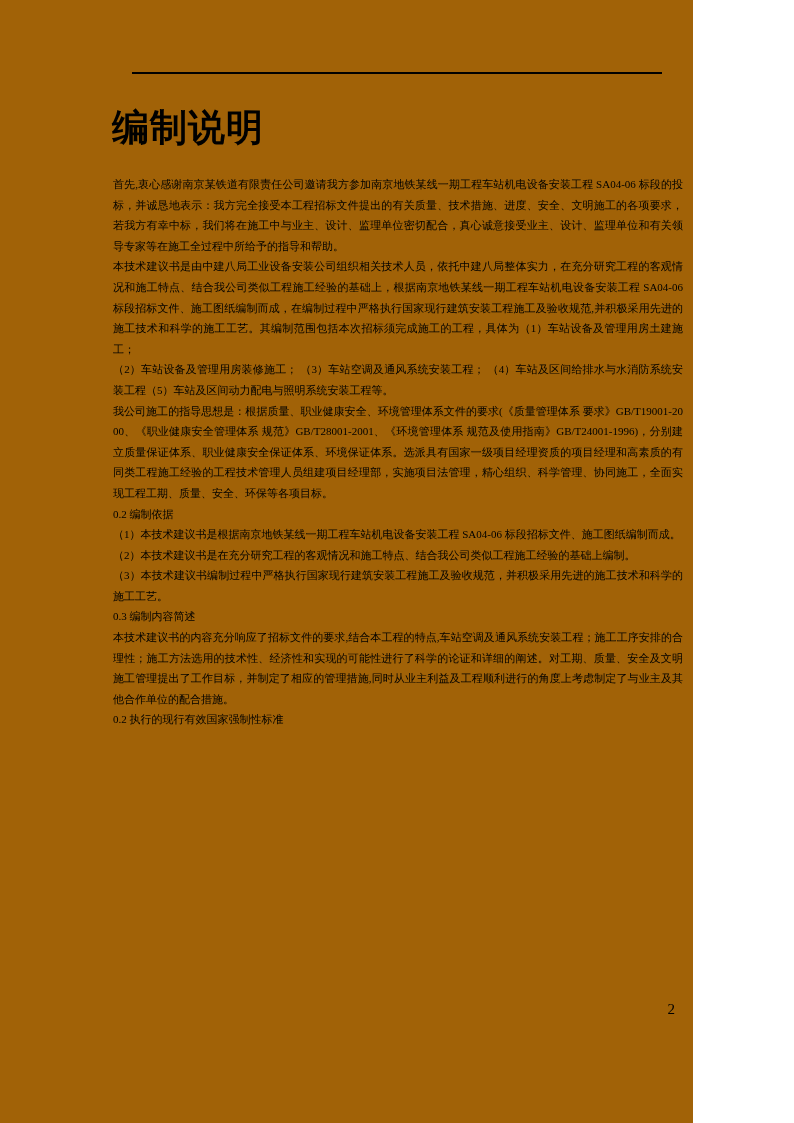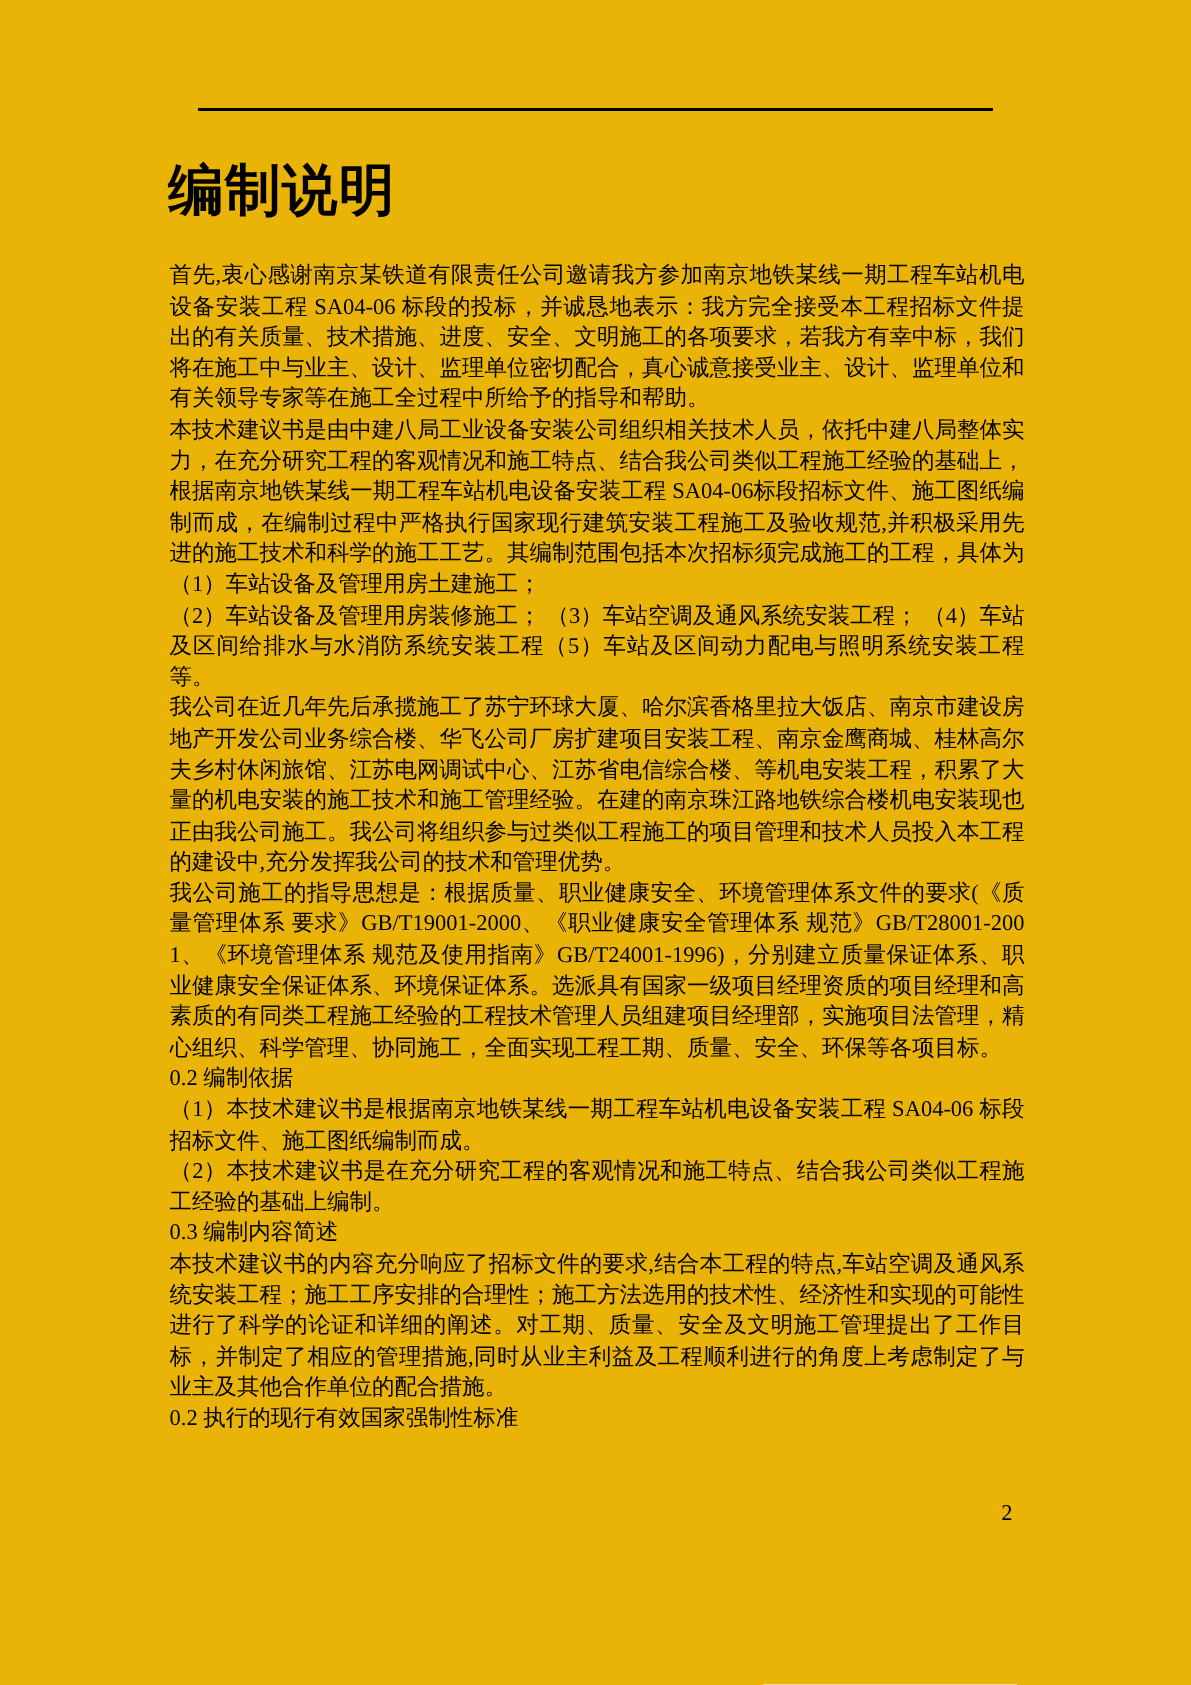--- a/index.html
+++ b/index.html
@@ -11,23 +11,23 @@
     width: 794px;
     height: 1123px;
     position: relative;
     font-family: "Liberation Serif", "DejaVu Serif", serif;
     color: #000000;
   }
   .page {
     position: absolute;
     left: 0;
     top: 0;
-    width: 794px;
+    width: 693px;
     height: 1123px;
-    background: #eab308;
+    background: #a16207;
     overflow: hidden;
   }
   .header-rule {
     position: absolute;
     top: 72px;
     left: 132px;
     width: 530px;
     height: 2px;
     background: #000000;
   }
@@ -48,21 +48,21 @@
     position: absolute;
     top: 174px;
     left: 113px;
     width: 570px;
     height: 830px;
     overflow: hidden;
   }
   .para {
     margin: 0;
     padding: 0;
-    font-size: 15px;
+    font-size: 11px;
     line-height: 20.6px;
     text-align: justify;
     text-justify: inter-ideograph;
     word-break: break-all;
     color: #000000;
   }
   .page-number {
     position: absolute;
     top: 999px;
     left: 113px;
@@ -79,25 +79,25 @@
 <div class="page">
 
   <div class="header-rule"></div>
 
   <h1 class="doc-title">编制说明</h1>
 
   <div class="content">
     <p class="para">首先,衷心感谢南京某铁道有限责任公司邀请我方参加南京地铁某线一期工程车站机电设备安装工程 SA04-06 标段的投标，并诚恳地表示：我方完全接受本工程招标文件提出的有关质量、技术措施、进度、安全、文明施工的各项要求，若我方有幸中标，我们将在施工中与业主、设计、监理单位密切配合，真心诚意接受业主、设计、监理单位和有关领导专家等在施工全过程中所给予的指导和帮助。</p>
     <p class="para">本技术建议书是由中建八局工业设备安装公司组织相关技术人员，依托中建八局整体实力，在充分研究工程的客观情况和施工特点、结合我公司类似工程施工经验的基础上，根据南京地铁某线一期工程车站机电设备安装工程 SA04-06标段招标文件、施工图纸编制而成，在编制过程中严格执行国家现行建筑安装工程施工及验收规范,并积极采用先进的施工技术和科学的施工工艺。其编制范围包括本次招标须完成施工的工程，具体为（1）车站设备及管理用房土建施工；</p>
     <p class="para">（2）车站设备及管理用房装修施工； （3）车站空调及通风系统安装工程； （4）车站及区间给排水与水消防系统安装工程（5）车站及区间动力配电与照明系统安装工程等。</p>
-    <p class="para">我公司在近几年先后承揽施工了苏宁环球大厦、哈尔滨香格里拉大饭店、南京市建设房地产开发公司业务综合楼、华飞公司厂房扩建项目安装工程、南京金鹰商城、桂林高尔夫乡村休闲旅馆、江苏电网调试中心、江苏省电信综合楼、等机电安装工程，积累了大量的机电安装的施工技术和施工管理经验。在建的南京珠江路地铁综合楼机电安装现也正由我公司施工。我公司将组织参与过类似工程施工的项目管理和技术人员投入本工程的建设中,充分发挥我公司的技术和管理优势。</p>
     <p class="para">我公司施工的指导思想是：根据质量、职业健康安全、环境管理体系文件的要求(《质量管理体系 要求》GB/T19001-2000、《职业健康安全管理体系 规范》GB/T28001-2001、《环境管理体系 规范及使用指南》GB/T24001-1996)，分别建立质量保证体系、职业健康安全保证体系、环境保证体系。选派具有国家一级项目经理资质的项目经理和高素质的有同类工程施工经验的工程技术管理人员组建项目经理部，实施项目法管理，精心组织、科学管理、协同施工，全面实现工程工期、质量、安全、环保等各项目标。</p>
     <p class="para">0.2 编制依据</p>
     <p class="para">（1）本技术建议书是根据南京地铁某线一期工程车站机电设备安装工程 SA04-06 标段招标文件、施工图纸编制而成。</p>
     <p class="para">（2）本技术建议书是在充分研究工程的客观情况和施工特点、结合我公司类似工程施工经验的基础上编制。</p>
+    <p class="para">（3）本技术建议书编制过程中严格执行国家现行建筑安装工程施工及验收规范，并积极采用先进的施工技术和科学的施工工艺。</p>
     <p class="para">0.3 编制内容简述</p>
     <p class="para">本技术建议书的内容充分响应了招标文件的要求,结合本工程的特点,车站空调及通风系统安装工程；施工工序安排的合理性；施工方法选用的技术性、经济性和实现的可能性进行了科学的论证和详细的阐述。对工期、质量、安全及文明施工管理提出了工作目标，并制定了相应的管理措施,同时从业主利益及工程顺利进行的角度上考虑制定了与业主及其他合作单位的配合措施。</p>
     <p class="para">0.2 执行的现行有效国家强制性标准</p>
   </div>
 
   <div class="page-number">2</div>
 
 </div>
 
 </body></html>

